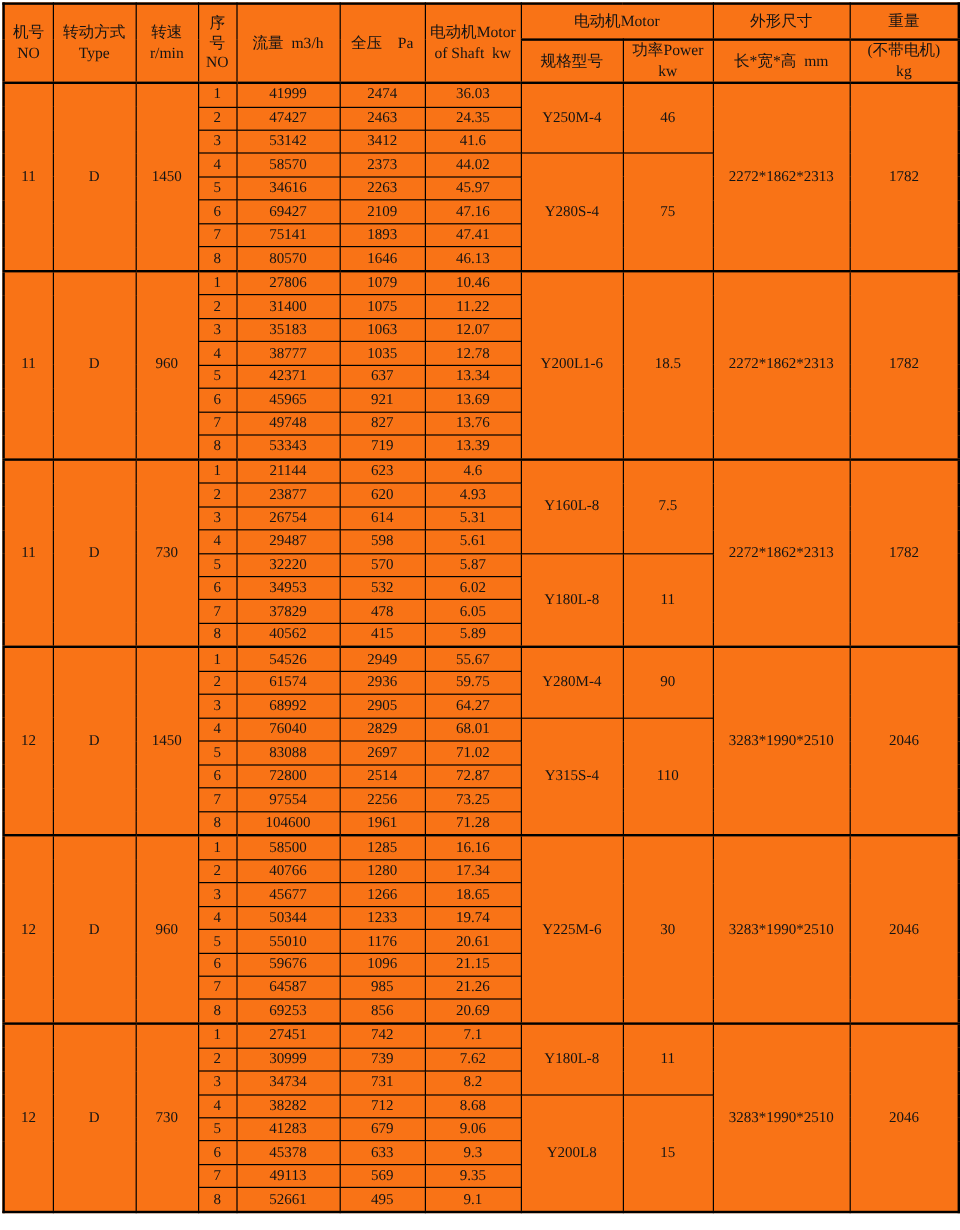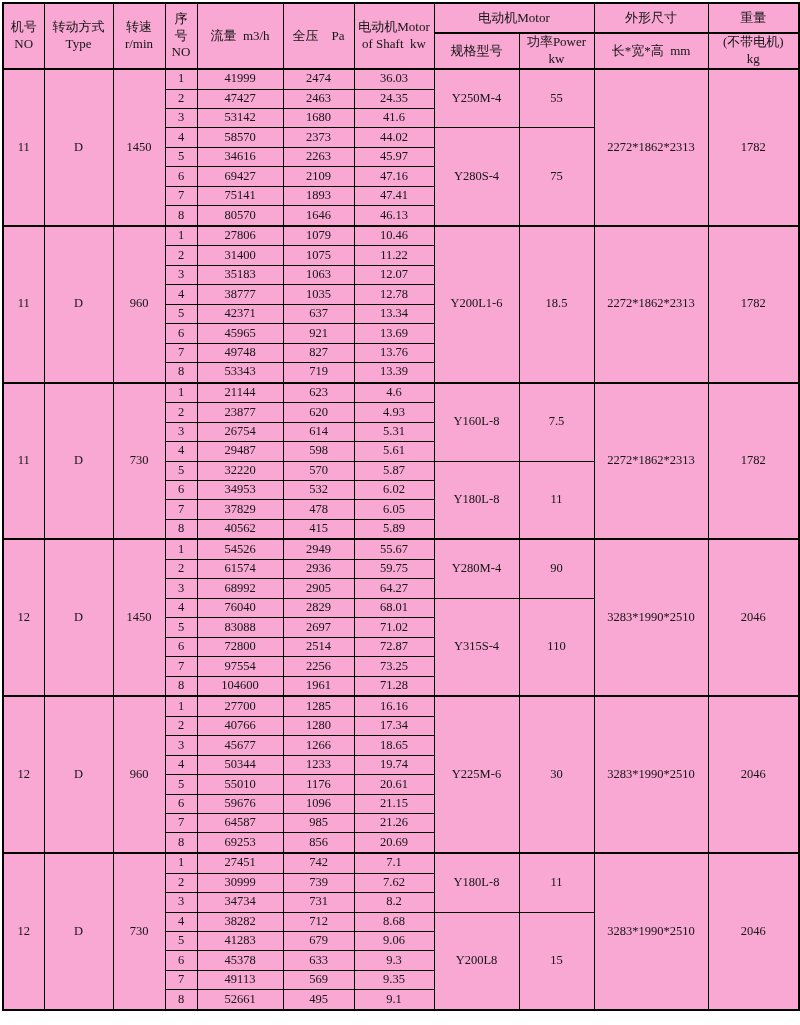--- a/index.html
+++ b/index.html
@@ -11,21 +11,21 @@
     width: 800px;
     height: 1025px;
     overflow: hidden;
   }
   table.spec-table {
     border-collapse: collapse;
     table-layout: fixed;
     width: 796px;
     height: 1009px;
     margin: 2px 0 0 2px;
-    background: #f9a8d4;
+    background: #f97316;
     color: #141414;
     font-family: "Liberation Serif", "DejaVu Serif", serif;
     border: 2px solid #000;
   }
   .spec-table th, .spec-table td {
     border: 1px solid #000;
     text-align: center;
     vertical-align: middle;
     padding: 0 1px;
     overflow: hidden;
@@ -99,34 +99,34 @@
   <tbody>
       <tr class="block-start">
         <td rowspan="8">11</td>
         <td rowspan="8">D</td>
         <td rowspan="8">1450</td>
         <td>1</td>
         <td>41999</td>
         <td>2474</td>
         <td>36.03</td>
         <td rowspan="3">Y250M-4</td>
-        <td rowspan="3">55</td>
+        <td rowspan="3">46</td>
         <td rowspan="8">2272*1862*2313</td>
         <td rowspan="8">1782</td>
       </tr>
       <tr>
         <td>2</td>
         <td>47427</td>
         <td>2463</td>
         <td>24.35</td>
       </tr>
       <tr>
         <td>3</td>
         <td>53142</td>
-        <td>1680</td>
+        <td>3412</td>
         <td>41.6</td>
       </tr>
       <tr>
         <td>4</td>
         <td>58570</td>
         <td>2373</td>
         <td>44.02</td>
         <td rowspan="5">Y280S-4</td>
         <td rowspan="5">75</td>
       </tr>
@@ -321,21 +321,21 @@
         <td>8</td>
         <td>104600</td>
         <td>1961</td>
         <td>71.28</td>
       </tr>
       <tr class="block-start">
         <td rowspan="8">12</td>
         <td rowspan="8">D</td>
         <td rowspan="8">960</td>
         <td>1</td>
-        <td>27700</td>
+        <td>58500</td>
         <td>1285</td>
         <td>16.16</td>
         <td rowspan="8">Y225M-6</td>
         <td rowspan="8">30</td>
         <td rowspan="8">3283*1990*2510</td>
         <td rowspan="8">2046</td>
       </tr>
       <tr>
         <td>2</td>
         <td>40766</td>

